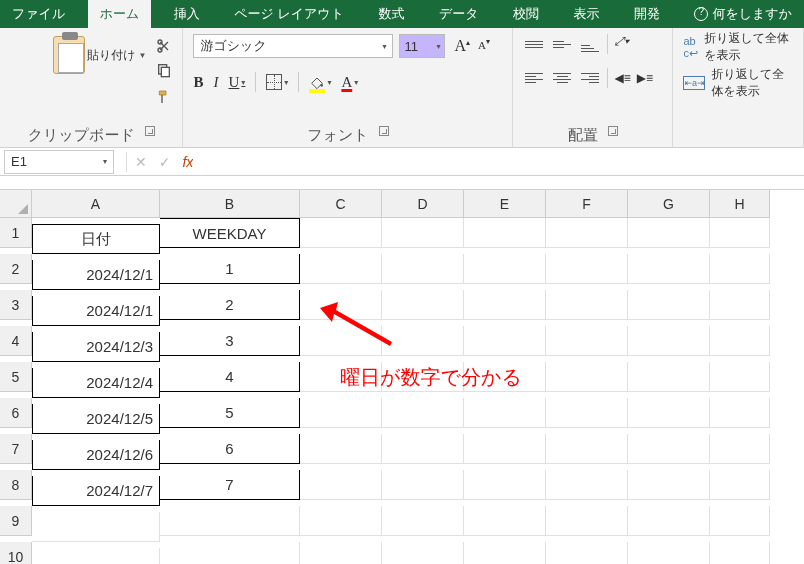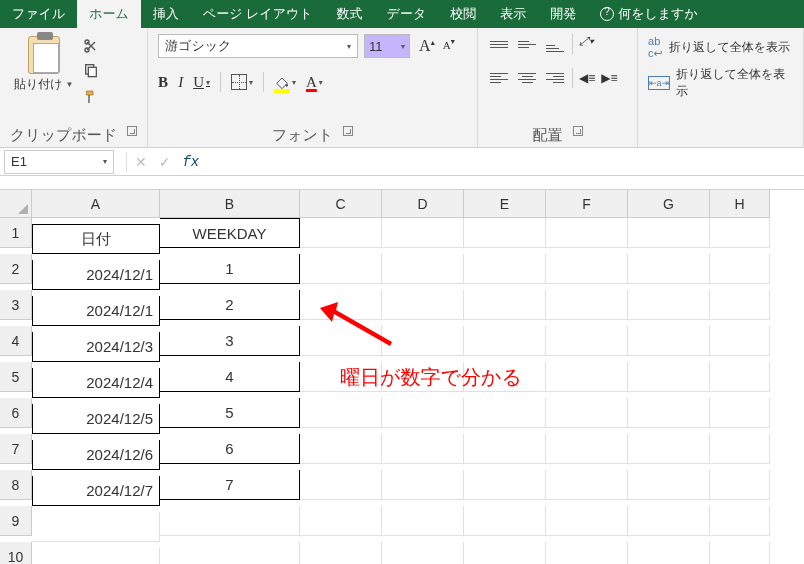--- a/index.html
+++ b/index.html
@@ -13,20 +13,21 @@
     color: #333;
   }
   
   .tabs {
     display: flex;
     align-items: stretch;
     background: #1a6b3a;
     height: 28px;
     color: #fff;
     font-size: 13px;
+    justify-content: space-between;
   }
   .tab {
     padding: 5px 12px 0 12px;
     cursor: pointer;
   }
   .tab.active {
     background: #f3f3f3;
     color: #1a6b3a;
     font-weight: normal;
   }
@@ -67,22 +68,23 @@
     gap:10px;
   }
   .launcher {
     width:10px;height:10px;border:1px solid #888;display:inline-block;
     position:relative;
   }
   .launcher::after{content:"";position:absolute;right:1px;bottom:1px;width:4px;height:4px;border-right:1px solid #888;border-bottom:1px solid #888;}
   
   .clip-group .clip-main { display:flex; align-items:flex-start; gap:6px; }
   .paste-big {
-    display:flex; flex-direction:column; align-items:center; gap:2px;
+    display:flex; flex-direction:row; align-items:center; gap:2px;
     padding: 2px 4px;
+    margin-left: 39px;
   }
   .clipboard-icon {
     width:32px;height:38px;background:#f5deb3;border:1px solid #c0a060;
     border-radius:3px;position:relative;
   }
   .clipboard-icon::before{content:"";position:absolute;top:-5px;left:8px;width:16px;height:8px;background:#888;border-radius:2px;}
   .clipboard-icon::after{content:"";position:absolute;top:6px;left:4px;width:24px;height:28px;background:#fff;border:1px solid #aaa;}
   .dd-arrow { font-size:8px; color:#555; }
   .side-icons { display:flex; flex-direction:column; gap:8px; padding-top:4px;}
   .scissors,.brush { width:16px;height:16px; }
@@ -137,21 +139,21 @@
     display:flex; align-items:center; height:28px;
     border-bottom:1px solid #d0d0d0; background:#fff;
   }
   .name-box{
     width:110px;height:24px;margin:0 4px;border:1px solid #ccc;
     display:flex;align-items:center;justify-content:space-between;
     padding:0 6px;font-size:13px;
   }
   .fx-sep{width:1px;height:20px;background:#ddd;margin:0 8px;}
   .fx-btns{display:flex;gap:12px;color:#bbb;font-size:14px;align-items:center;}
-  .fx-label{font-style:italic;font-family:Liberation Mono, monospace;color:#0c4a6e;}
+  .fx-label{font-style:italic;font-family:Liberation Sans, sans-serif;color:#c2410c;}
   .fx-input{flex:1;height:24px;border:none;padding:0 8px;}
   .spacer-row{height:14px;border-bottom:1px solid #d0d0d0;background:#fff;}
   
   .grid-wrap{display:flex;}
   .sel-all{
     width:32px;height:28px;background:#f0f0f0;border-right:1px solid #ccc;border-bottom:1px solid #ccc;
     position:relative;
   }
   .sel-all::after{content:"";position:absolute;right:3px;bottom:3px;width:0;height:0;border-left:10px solid transparent;border-bottom:10px solid #b0b0b0;}
   .col-headers{display:flex;}

